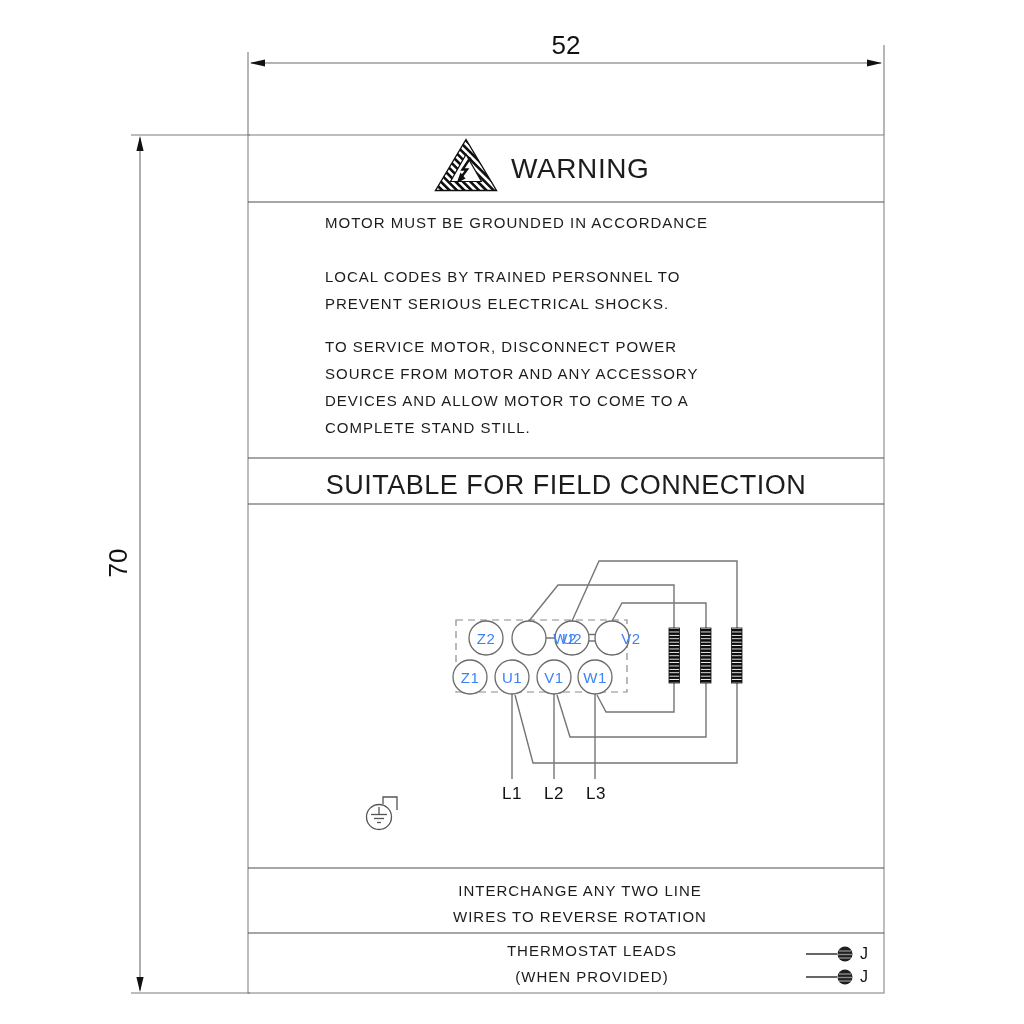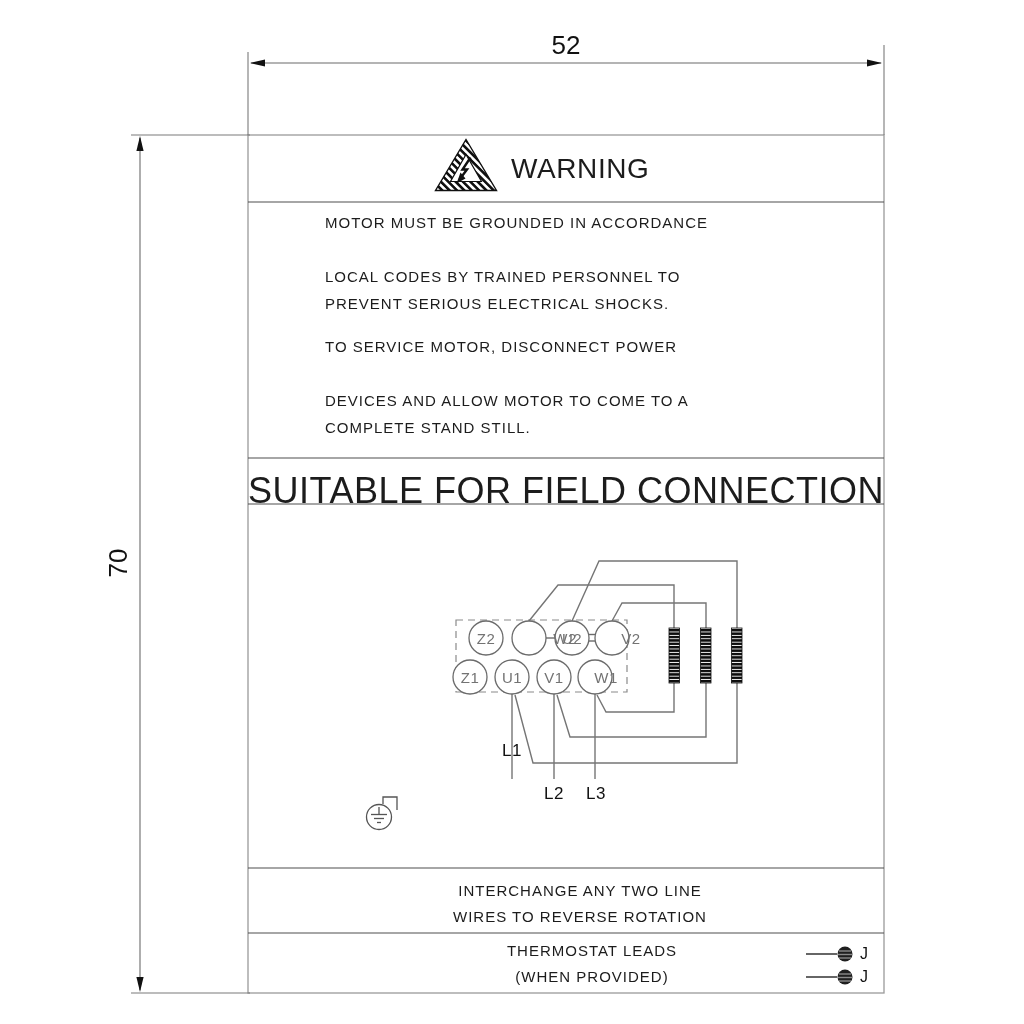--- a/index.html
+++ b/index.html
@@ -3,22 +3,22 @@
 <meta charset="utf-8">
 <style>
   html,body{margin:0;padding:0;background:#fff;}
   #stage{position:relative;width:1024px;height:1024px;background:#ffffff;overflow:hidden;
          font-family:"Liberation Sans", sans-serif;color:#1c1c1c;padding-left:28px;}
   svg{position:absolute;left:0;top:0;}
   .t{position:absolute;white-space:nowrap;color:#1c1c1c;}
   .dim{font-size:26px;color:#111;}
   .warn-title{font-size:28px;letter-spacing:.6px;}
   .body-line{font-size:15px;letter-spacing:1px;line-height:27px;height:27px;left:289px;margin-left:36px;}
-  .big-title{left:248px;width:636px;text-align:center;font-size:36px;letter-spacing:.5px;}
-  .term{font-size:15px;color:#737373;letter-spacing:.5px;transform:translate(-50%,-50%);}
+  .big-title{left:248px;width:636px;text-align:center;font-size:27px;letter-spacing:.5px;}
+  .term{font-size:15px;color:#3b82f6;letter-spacing:.5px;transform:translate(-50%,-50%);}
   .lline{font-size:17px;color:#111;letter-spacing:.5px;transform:translate(-50%,-50%);}
   .foot{font-size:15px;letter-spacing:1px;line-height:26px;height:26px;text-align:center;margin-left:26px;}
   .jlab{font-size:16px;color:#111;}
 </style>
 </head>
 <body>
 
 <div id="stage">
 
   <svg width="1024" height="1024" viewBox="0 0 1024 1024">
@@ -136,35 +136,36 @@
   <div class="t dim" style="left:248px;width:636px;text-align:center;top:30px;">52</div>
   <div class="t dim" style="left:86px;top:550px;width:60px;height:26px;text-align:center;transform:rotate(-90deg);">70</div>
 
   <div class="t warn-title" style="left:511px;top:153px;">WARNING</div>
 
   <div class="t body-line" style="top:209px;">MOTOR MUST BE GROUNDED IN ACCORDANCE</div>
   <div class="t body-line" style="top:263px;">LOCAL CODES BY TRAINED PERSONNEL TO</div>
   <div class="t body-line" style="top:290px;">PREVENT SERIOUS ELECTRICAL SHOCKS.</div>
 
   <div class="t body-line" style="top:333px;">TO SERVICE MOTOR, DISCONNECT POWER</div>
+  <div class="t body-line" style="top:360px;">SOURCE FROM MOTOR AND ANY ACCESSORY</div>
   <div class="t body-line" style="top:387px;">DEVICES AND ALLOW MOTOR TO COME TO A</div>
   <div class="t body-line" style="top:414px;">COMPLETE STAND STILL.</div>
 
   <div class="t big-title" style="top:470px;">SUITABLE FOR FIELD CONNECTION</div>
 
   <span class="t term" style="left:486px;top:638px;">Z2</span>
   <span class="t term" style="left:557px;top:638px;margin-left:8px;">W2</span>
   <span class="t term" style="left:572px;top:638px;">U2</span>
   <span class="t term" style="left:631px;top:638px;">V2</span>
   <span class="t term" style="left:470px;top:677px;">Z1</span>
   <span class="t term" style="left:512px;top:677px;">U1</span>
   <span class="t term" style="left:554px;top:677px;">V1</span>
-  <span class="t term" style="left:595px;top:677px;margin-left:11px;">W1</span>
+  <span class="t term" style="left:595px;top:677px;">W1</span>
 
-  <span class="t lline" style="left:512px;top:751px;">L1</span>
+  <span class="t lline" style="left:512px;top:794px;">L1</span>
   <span class="t lline" style="left:554px;top:794px;">L2</span>
   <span class="t lline" style="left:596px;top:794px;">L3</span>
 
   <div class="t foot" style="left:248px;width:612px;top:878px;">INTERCHANGE ANY TWO LINE</div>
   <div class="t foot" style="left:248px;width:612px;top:904px;">WIRES TO REVERSE ROTATION</div>
 
   <div class="t foot" style="left:248px;width:636px;top:938px;">THERMOSTAT LEADS</div>
   <div class="t foot" style="left:248px;width:636px;top:964px;">(WHEN PROVIDED)</div>
 
   <span class="t jlab" style="left:860px;top:945px;">J</span>

